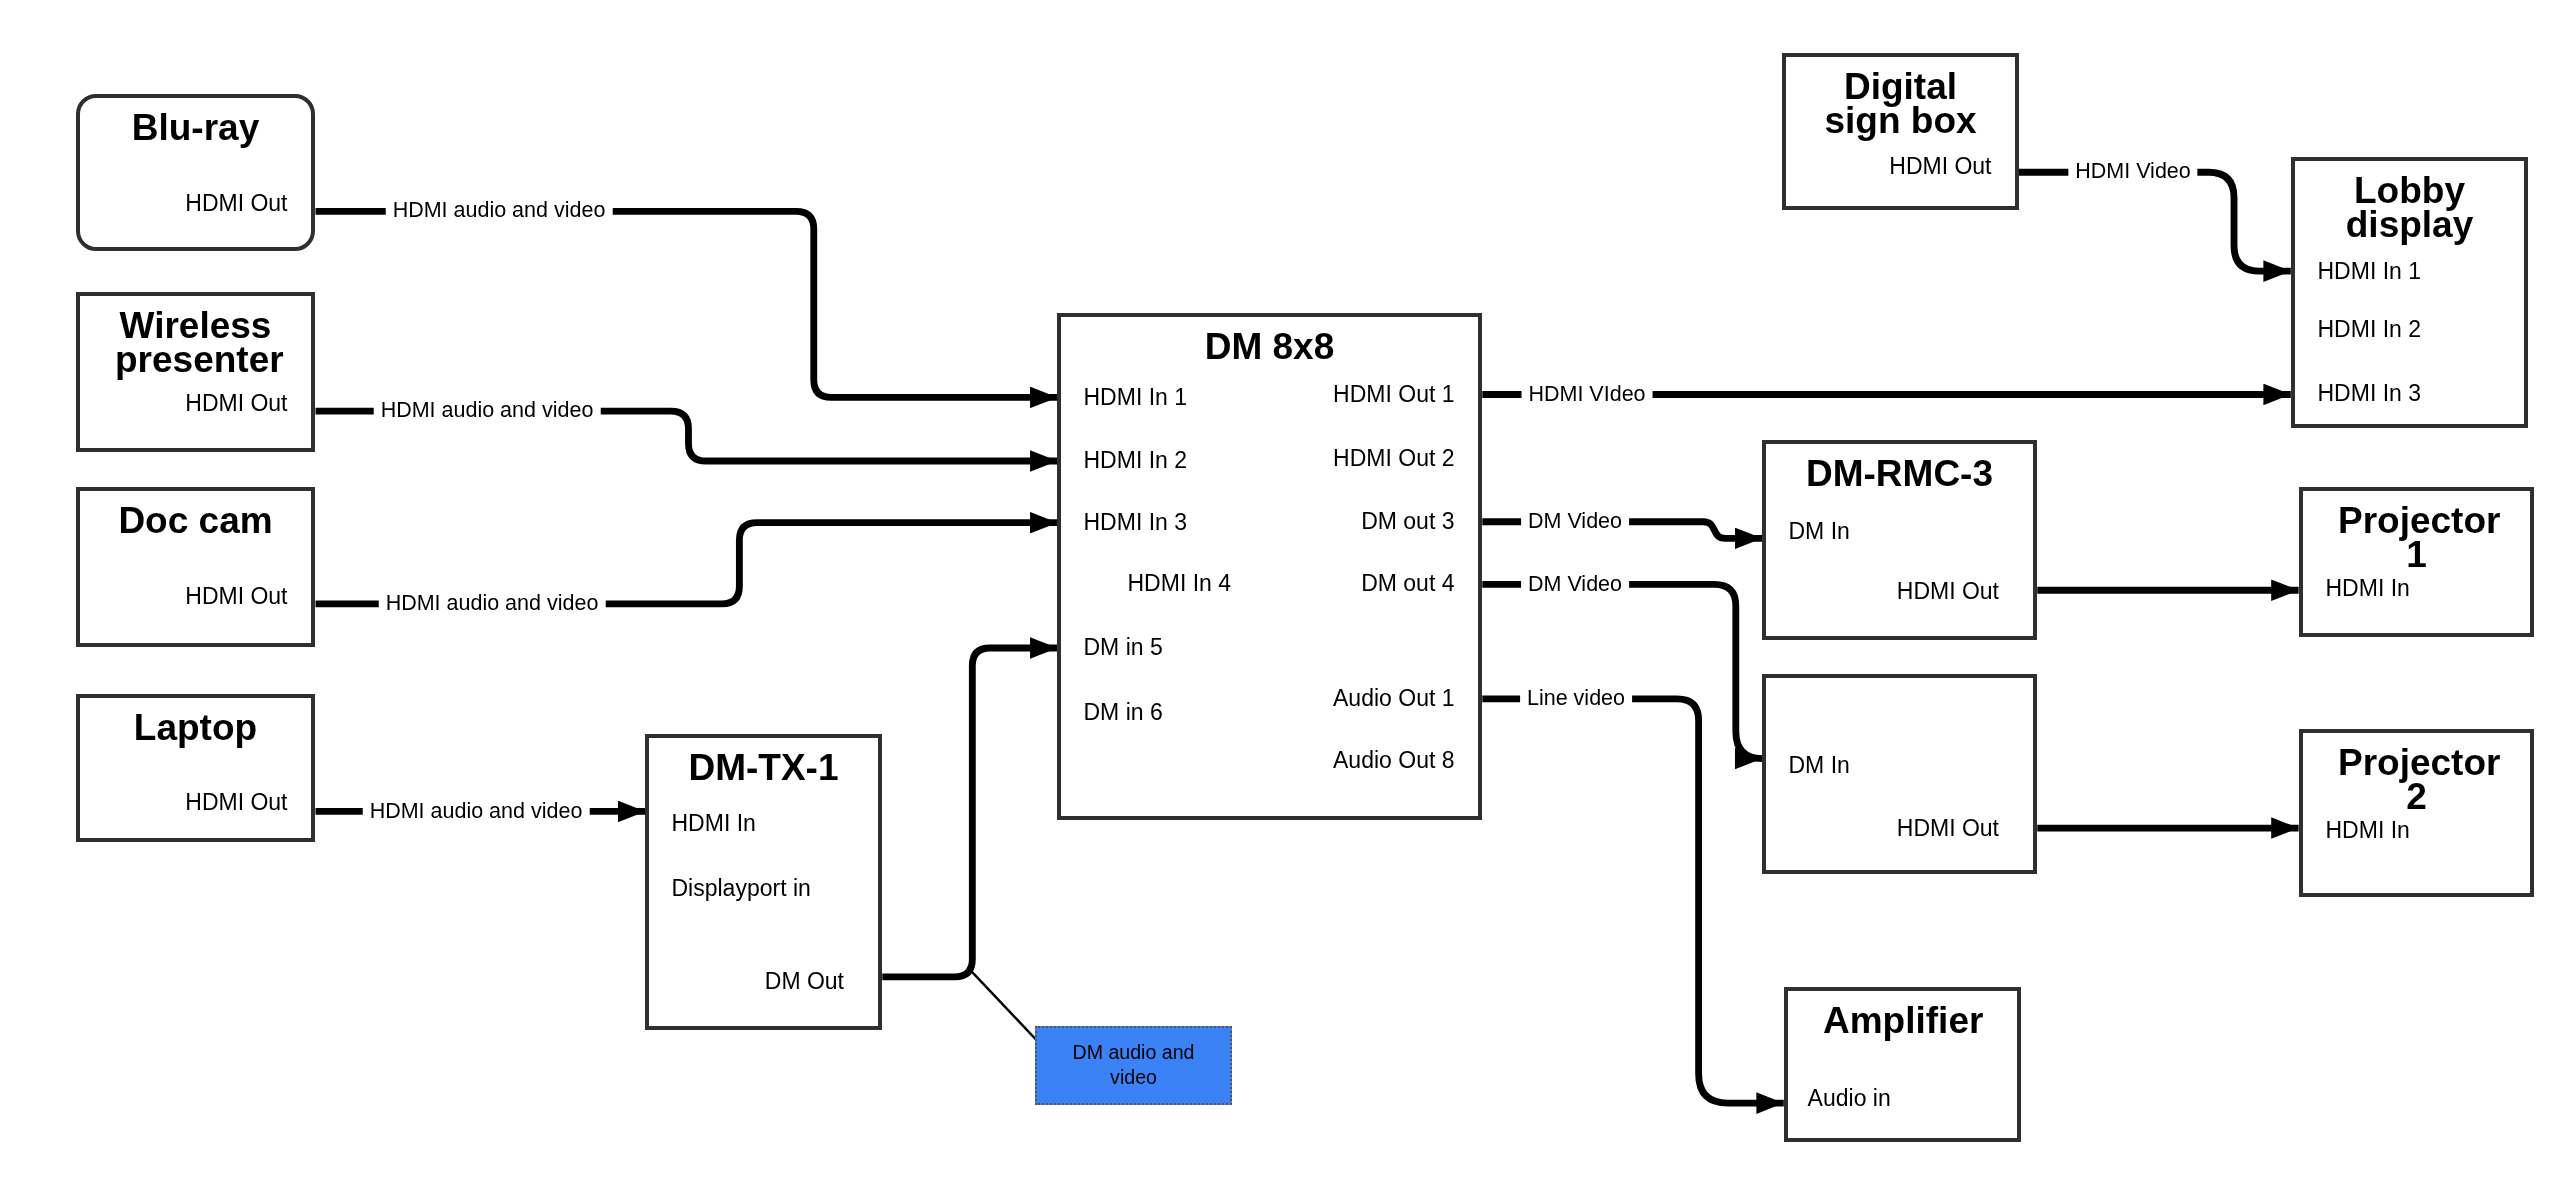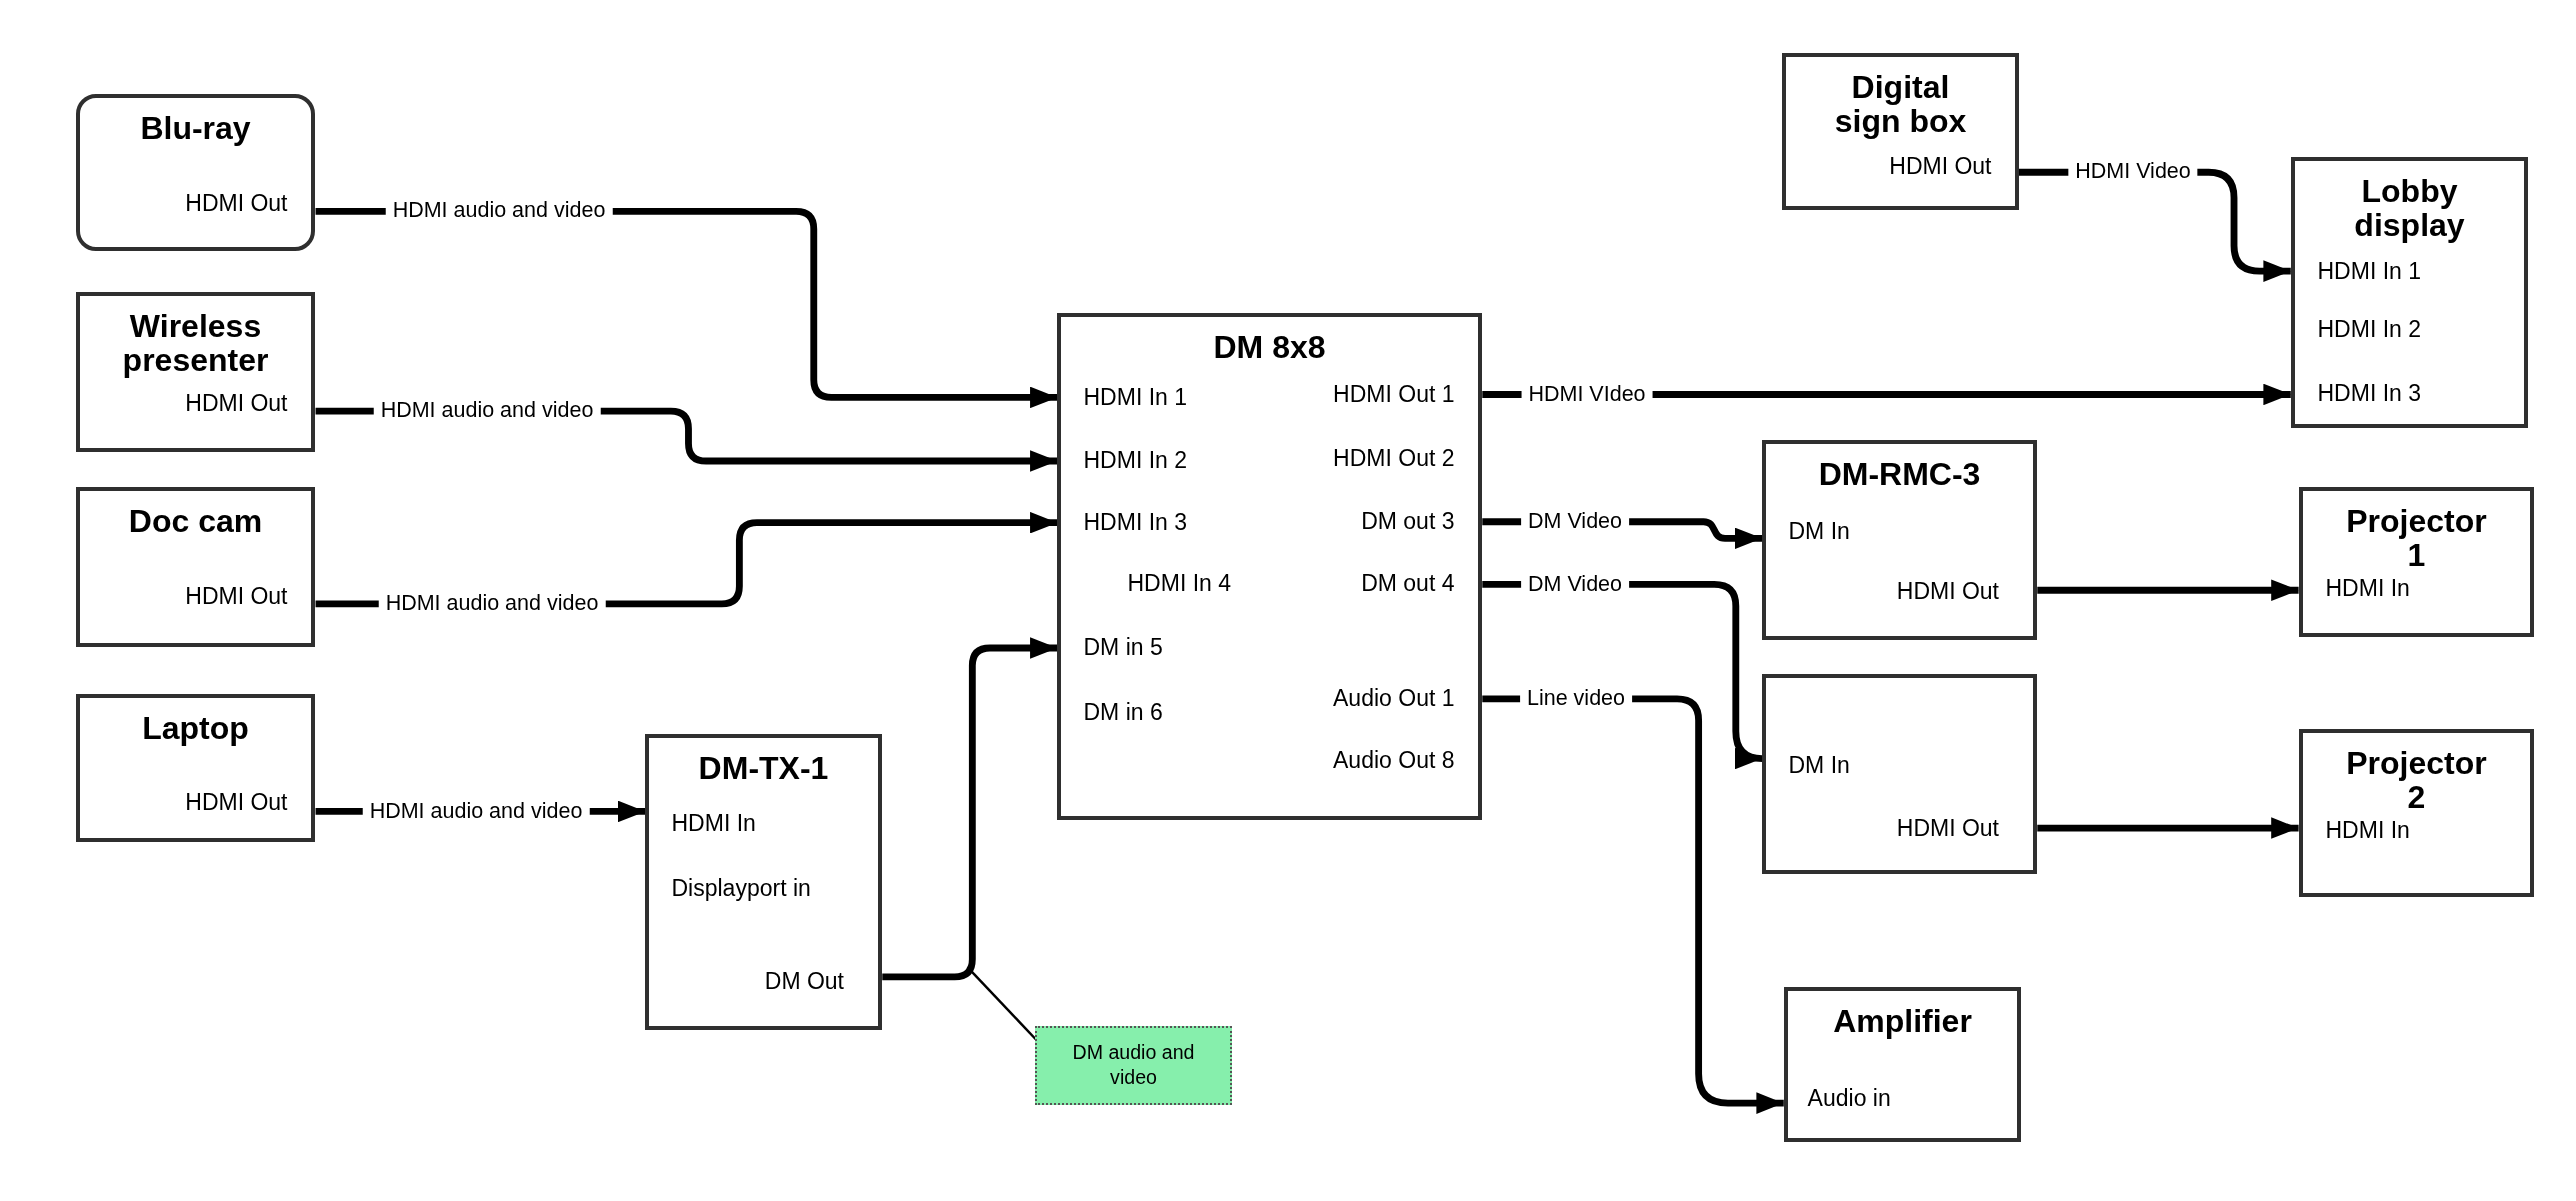--- a/index.html
+++ b/index.html
@@ -16,21 +16,21 @@
     position:absolute;
     background:#ffffff;
     border:4.9px solid #2f2f2f;
     box-sizing:border-box;
     z-index:2;
   }
   .node-title{
     padding:12.7px 35px 0 35px;
     text-align:center;
     font-weight:bold;
-    font-size:32px;
+    font-size:37px;
     line-height:34px;
   }
   .port{
     position:absolute;
     font-size:23px;
     line-height:22.5px;
     transform:translateY(-50%);
     white-space:nowrap;
   }
   .port.left{left:22.5px;}
@@ -44,21 +44,21 @@
     line-height:23.5px;
     padding:1px 6.9px;
     white-space:nowrap;
     z-index:3;
   }
   .annotation-box{
     position:absolute;
     left:1035px;top:1026px;width:197px;height:79px;
     border:2px dotted #555;
     box-sizing:border-box;
-    background:#86efac;
+    background:#3b82f6;
     font-size:19.6px;
     line-height:25.5px;
     text-align:center;
     padding:11.7px 21.5px 0 21.5px;
     z-index:2;
   }
 </style>
 </head>
 <body>
 

